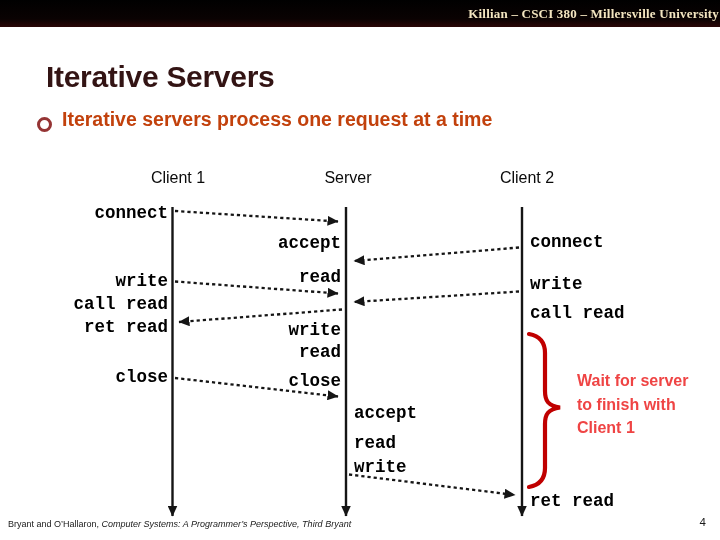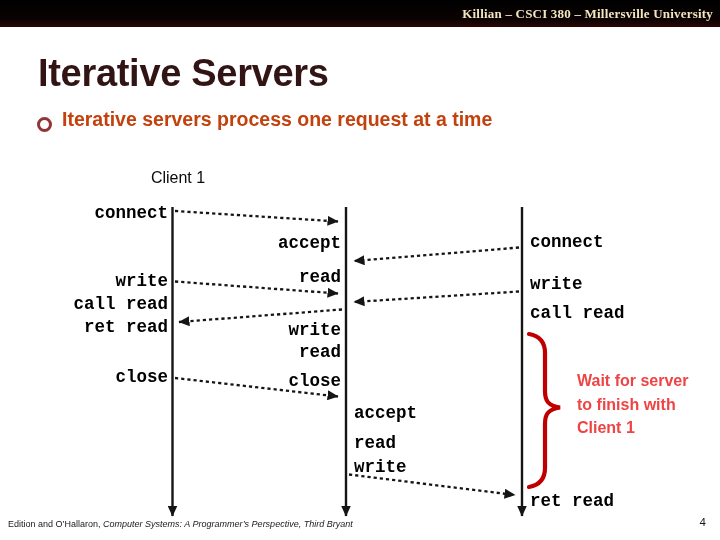--- a/index.html
+++ b/index.html
@@ -7,30 +7,30 @@
     position:relative; width:720px; height:540px;
     background:#ffffff; overflow:hidden;
     font-family:"Liberation Sans", sans-serif;
   }
   
   .banner {
     position:absolute; left:0; top:0; width:720px; height:27px;
     background:linear-gradient(#000 0%, #0a0202 70%, #2a0606 100%);
     box-sizing:border-box;
     display:flex; align-items:center; justify-content:flex-end;
-    padding-right:7px;
+    padding-right:1px;
   }
   .banner span {
     font-family:"Liberation Serif", serif;
     font-weight:bold; font-size:13px; color:#f3e5c0; letter-spacing:.2px;
   }
   
   .title {
-    position:absolute; left:30px; top:44px; margin:8px;
-    font-size:38px; font-weight:bold; letter-spacing:-.3px; color:#331414;
+    position:absolute; left:30px; top:44px; margin:16px;
+    font-size:30px; font-weight:bold; letter-spacing:-.3px; color:#331414;
   }
   .bullet-row { position:absolute; left:36px; top:108px; }
   .ring {
     position:absolute; left:1px; top:9px; width:9px; height:9px;
     border:3px solid #953434; border-radius:50%; display:block;
   }
   .bullet-text {
     position:absolute; left:26px; top:0; width:560px;
     font-size:19.5px; font-weight:bold; color:#c2410c; white-space:nowrap;
   }
@@ -96,20 +96,22 @@
   </div>
 
   <h1 class="title">Iterative Servers</h1>
 
   <div class="bullet-row">
     <span class="ring"></span>
     <span class="bullet-text">Iterative servers process one request at a time</span>
   </div>
 
   <div class="colhead ch-c1">Client 1</div>
+  <div class="colhead ch-sv">Server</div>
+  <div class="colhead ch-c2">Client 2</div>
 
   <svg class="diagram" width="720" height="540" viewBox="0 0 720 540">
     <defs>
       <marker id="ah" markerUnits="userSpaceOnUse" markerWidth="12" markerHeight="10" refX="10.5" refY="5" orient="auto">
         <path d="M0,0 L11,5 L0,10 Z" fill="#151515"></path>
       </marker>
     </defs>
 
     <path class="tline" d="M172.5,207 V516" marker-end="url(#ah)"></path>
     <path class="tline" d="M346,207 V516" marker-end="url(#ah)"></path>
@@ -146,18 +148,18 @@
   <span class="dlabel p-c2-connect">connect</span>
   <span class="dlabel p-c2-write">write</span>
   <span class="dlabel p-c2-callread">call read</span>
   <span class="dlabel p-c2-retread">ret read</span>
 
   <div class="wait-note">Wait for server
 to finish with
 Client 1</div>
 
   <div class="footer">
-    <span>Edition and O’Hallaron,</span>
+    <span>Bryant and O’Hallaron,</span>
     <span class="book">Computer Systems: A Programmer’s Perspective, Third Bryant</span>
   </div>
   <div class="pagenum">4</div>
 
 </div>
 
 </body></html>

